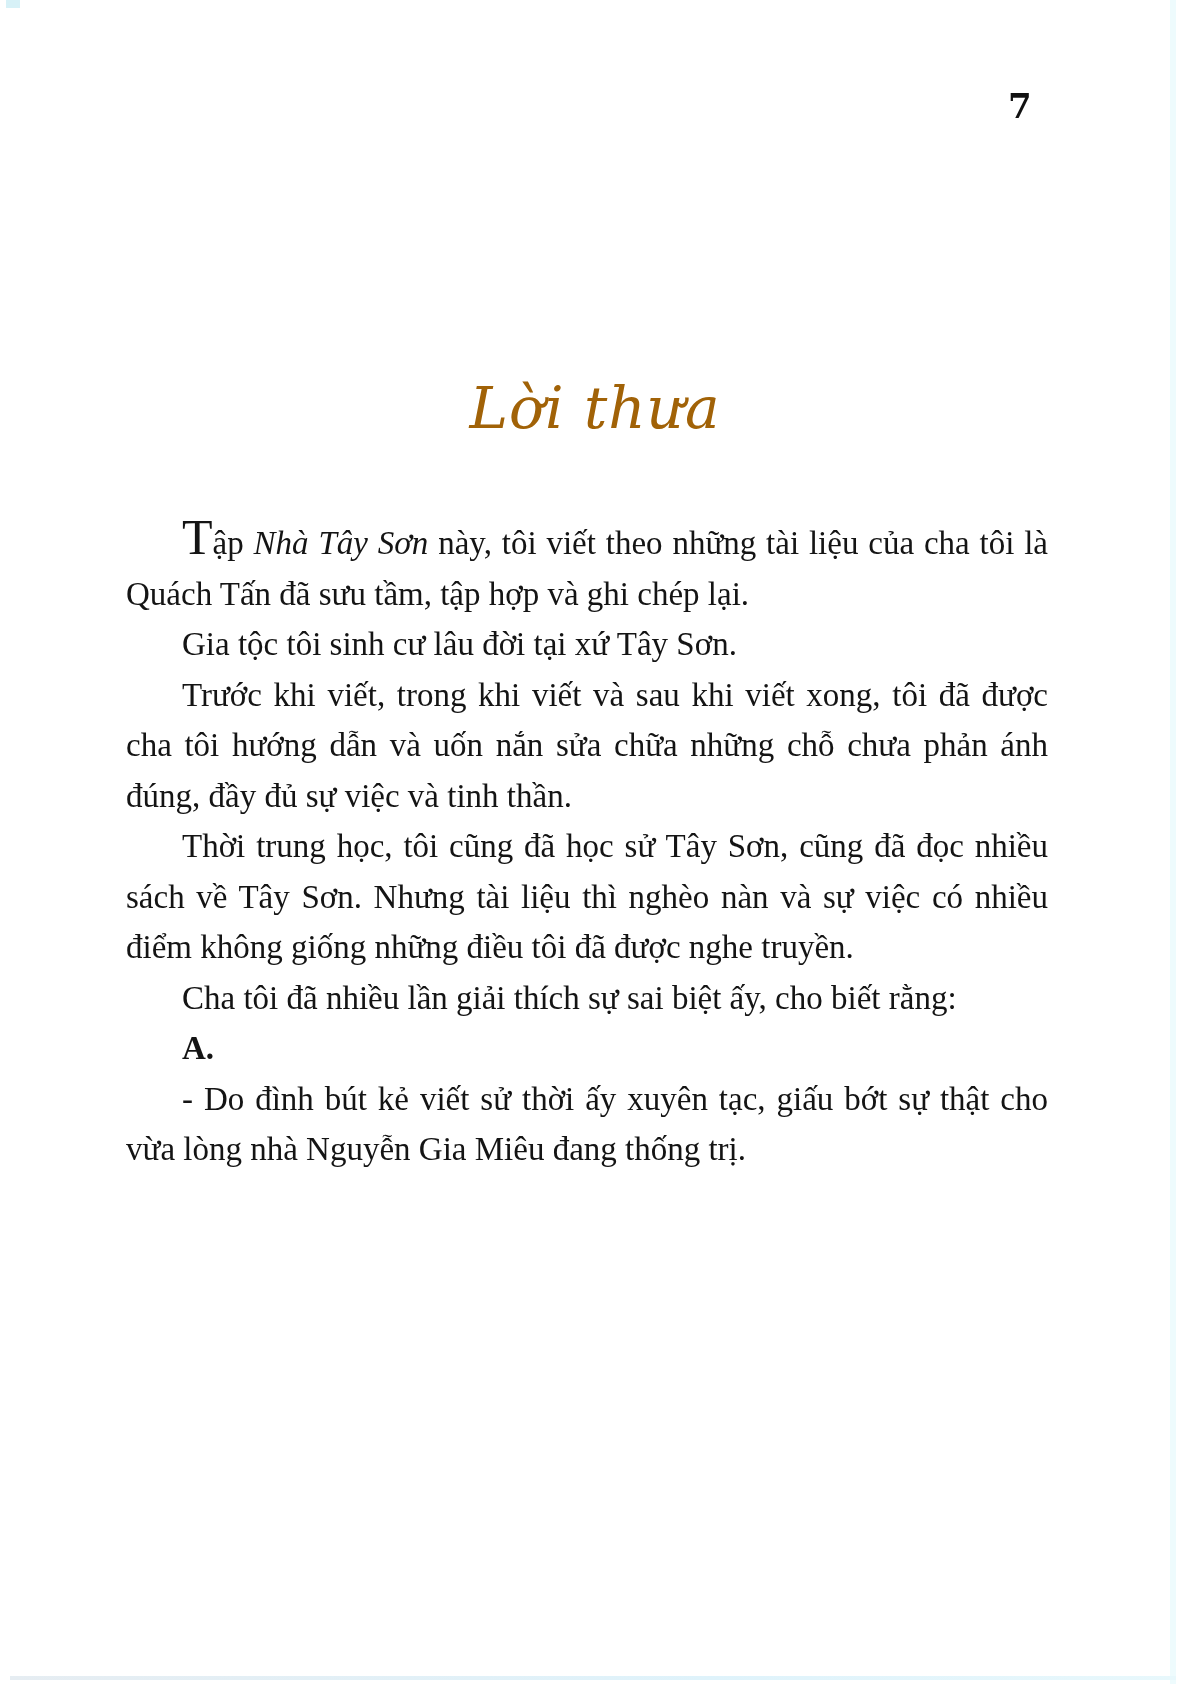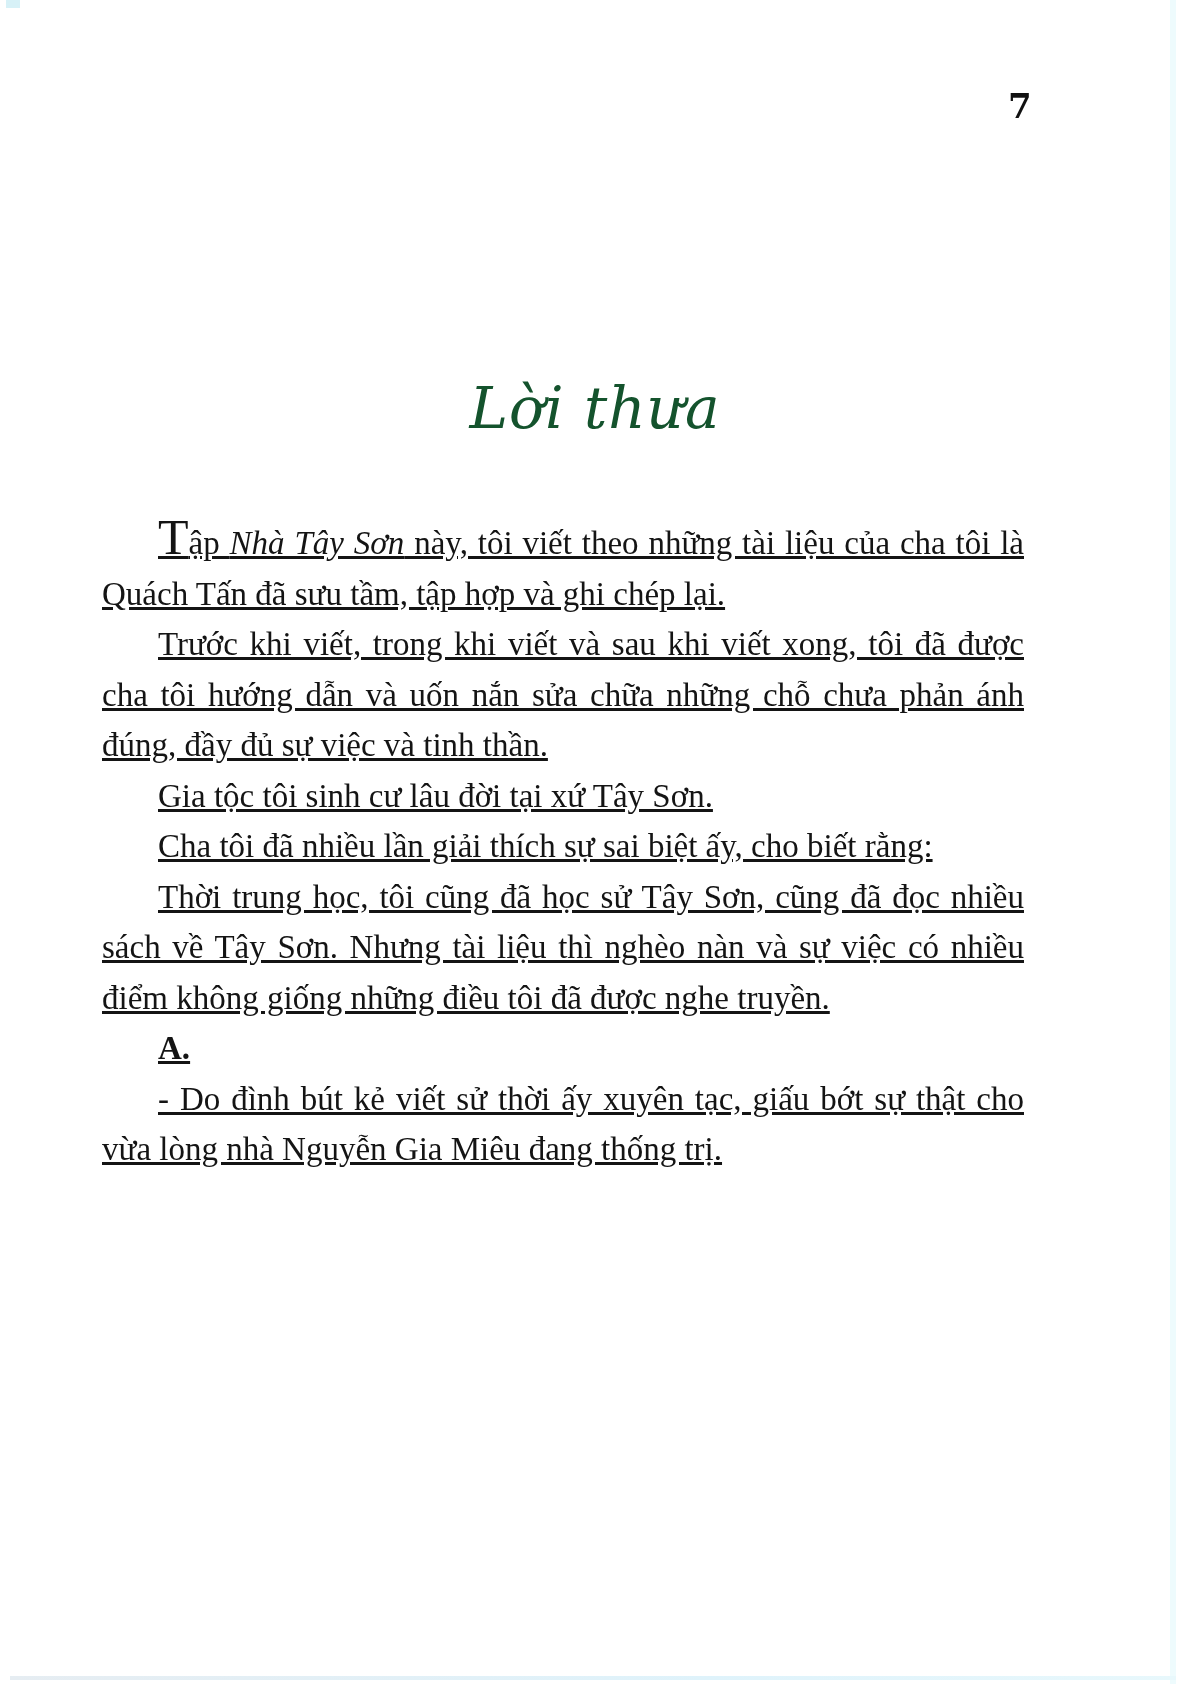--- a/index.html
+++ b/index.html
@@ -55,32 +55,31 @@
     }
     .chapter-title {
       position: absolute;
       top: 374px;
       left: 0;
       width: 1190px;
       text-align: center;
       font-family: "DejaVu Serif", "Liberation Serif", serif;
       font-style: italic;
       font-size: 58px;
-      color: #14532d;
+      color: #a16207;
       letter-spacing: 1px;
     }
     .body-text {
       position: absolute;
-      left: 102px;
+      left: 126px;
       top: 518px;
       width: 922px;
       font-size: 33px;
       line-height: 50.5px;
       text-align: justify;
-      text-decoration: underline;
     }
     .body-text p {
       margin: 0;
       text-indent: 56px;
       text-align-last: left;
     }
     .body-text p.first {
       text-indent: 56px;
     }
     .drop-cap {
@@ -97,20 +96,20 @@
   <div class="corner-mark"></div>
   <div class="right-edge"></div>
   <div class="bottom-edge"></div>
 
   <div class="page-number">7</div>
 
   <div class="chapter-title">Lời thưa</div>
 
   <div class="body-text">
     <p class="first"><span class="drop-cap">T</span><span>ập </span><span class="italic">Nhà Tây Sơn</span><span> này, tôi viết theo những tài liệu của cha tôi là Quách Tấn đã sưu tầm, tập hợp và ghi chép lại.</span></p>
+    <p>Gia tộc tôi sinh cư lâu đời tại xứ Tây Sơn.</p>
     <p>Trước khi viết, trong khi viết và sau khi viết xong, tôi đã được cha tôi hướng dẫn và uốn nắn sửa chữa những chỗ chưa phản ánh đúng, đầy đủ sự việc và tinh thần.</p>
-    <p>Gia tộc tôi sinh cư lâu đời tại xứ Tây Sơn.</p>
+    <p>Thời trung học, tôi cũng đã học sử Tây Sơn, cũng đã đọc nhiều sách về Tây Sơn. Nhưng tài liệu thì nghèo nàn và sự việc có nhiều điểm không giống những điều tôi đã được nghe truyền.</p>
     <p>Cha tôi đã nhiều lần giải thích sự sai biệt ấy, cho biết rằng:</p>
-    <p>Thời trung học, tôi cũng đã học sử Tây Sơn, cũng đã đọc nhiều sách về Tây Sơn. Nhưng tài liệu thì nghèo nàn và sự việc có nhiều điểm không giống những điều tôi đã được nghe truyền.</p>
     <p class="bold">A.</p>
     <p>- Do đình bút kẻ viết sử thời ấy xuyên tạc, giấu bớt sự thật cho vừa lòng nhà Nguyễn Gia Miêu đang thống trị.</p>
   </div>
 </div>
 
 </body></html>

